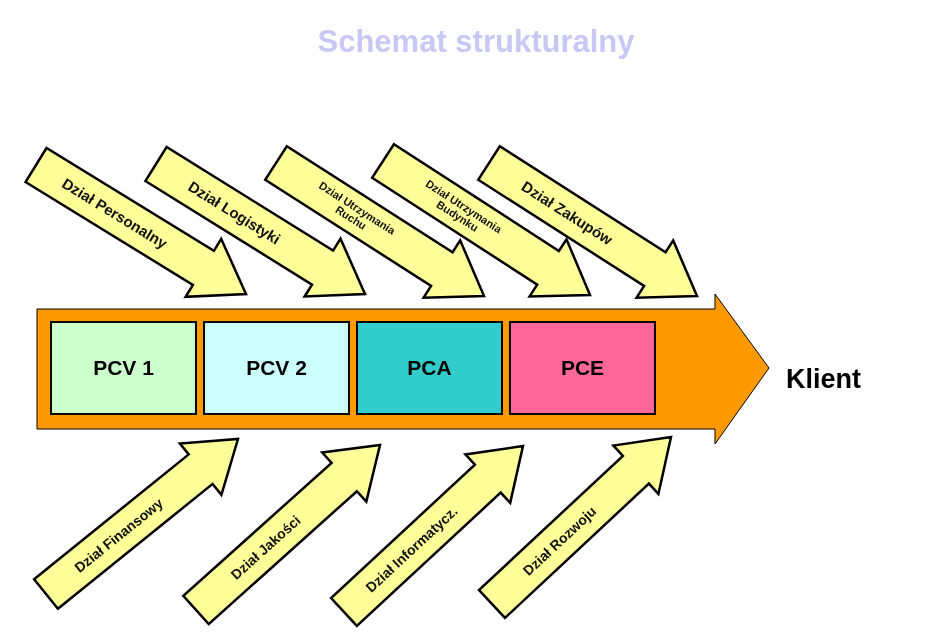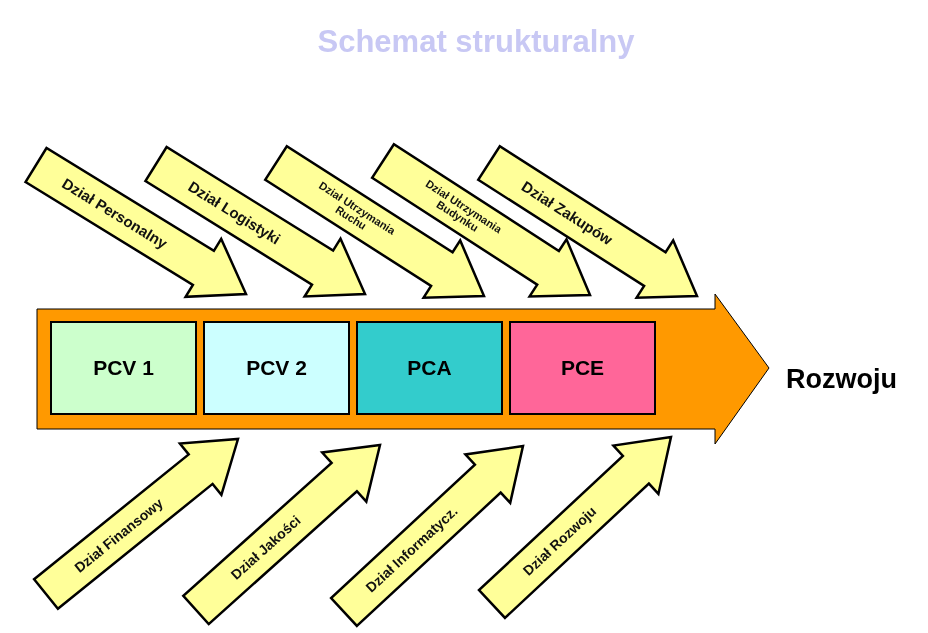--- a/index.html
+++ b/index.html
@@ -62,13 +62,13 @@
       <text x="123.5" y="375" text-anchor="middle" class="box-label">PCV 1</text>
       <rect x="204" y="322" width="145" height="92" fill="#ccffff" stroke="#000" stroke-width="2"></rect>
       <text x="276.5" y="375" text-anchor="middle" class="box-label">PCV 2</text>
       <rect x="357" y="322" width="145" height="92" fill="#33cccc" stroke="#000" stroke-width="2"></rect>
       <text x="429.5" y="375" text-anchor="middle" class="box-label">PCA</text>
       <rect x="510" y="322" width="145" height="92" fill="#ff6699" stroke="#000" stroke-width="2"></rect>
       <text x="582.5" y="375" text-anchor="middle" class="box-label">PCE</text>
     </g>
 </svg>
 
-<div id="klient">Rozwoju</div>
+<div id="klient">Klient</div>
 
 </body></html>

